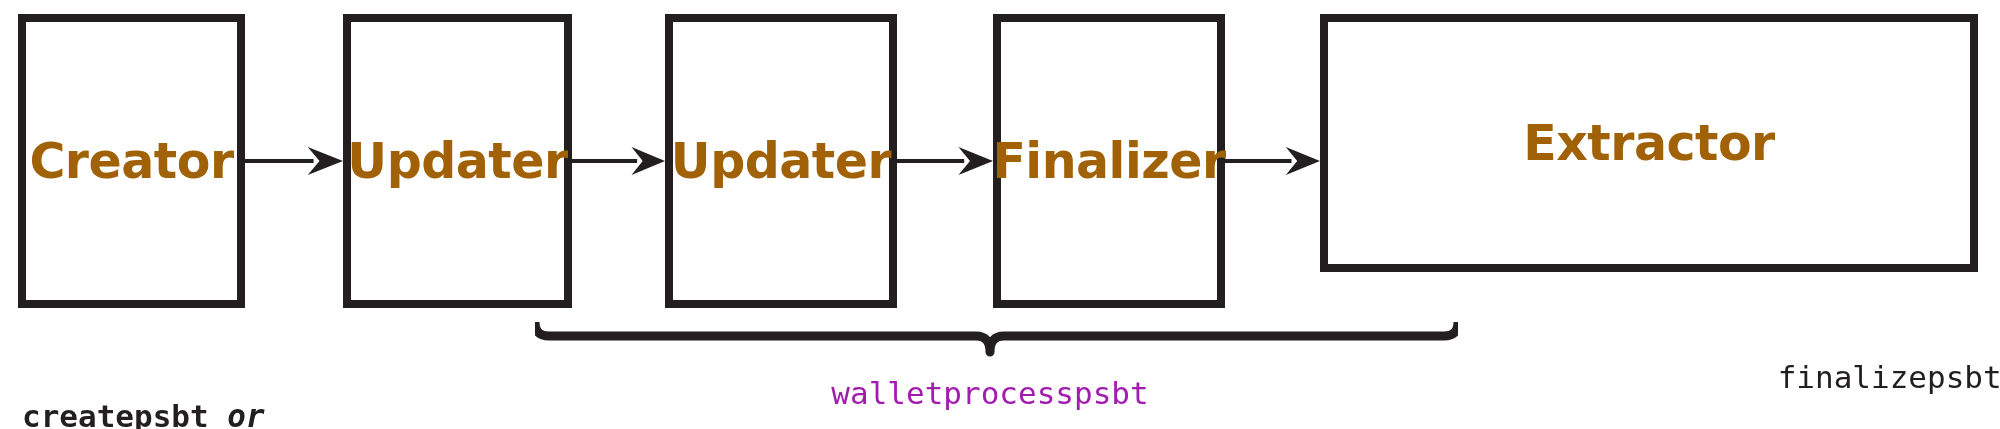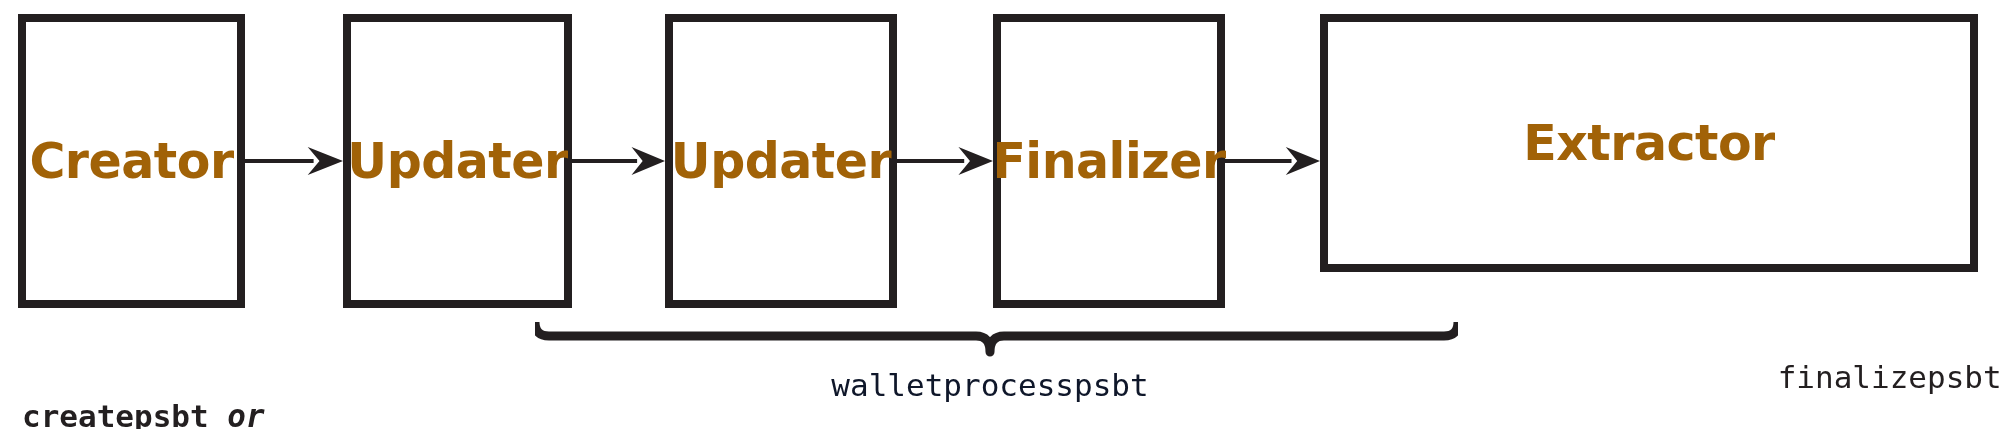--- a/index.html
+++ b/index.html
@@ -53,23 +53,24 @@
   }
   .brace-wrap {
     position: absolute;
   }
   .brace-label {
     position: absolute;
     font-family: "DejaVu Sans Mono", monospace;
     font-weight: normal;
     font-size: 31px;
     line-height: 1;
-    color: #0f172a;
+    color: #a21caf;
     white-space: nowrap;
     text-align: center;
+    margin-top: 8px;
   }
   .cap-mono-regular {
     font-weight: normal;
   }
 </style>
 </head>
 <body>
 
 <div id="canvas">
 

